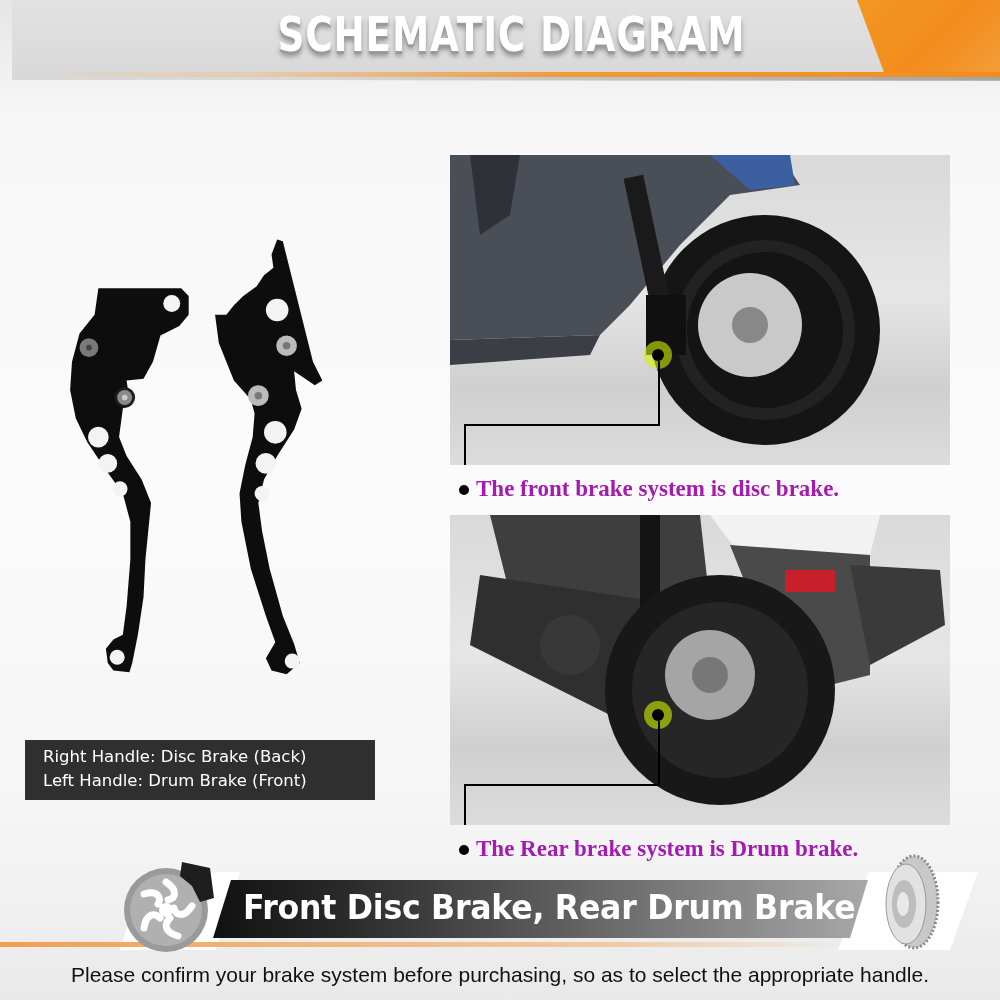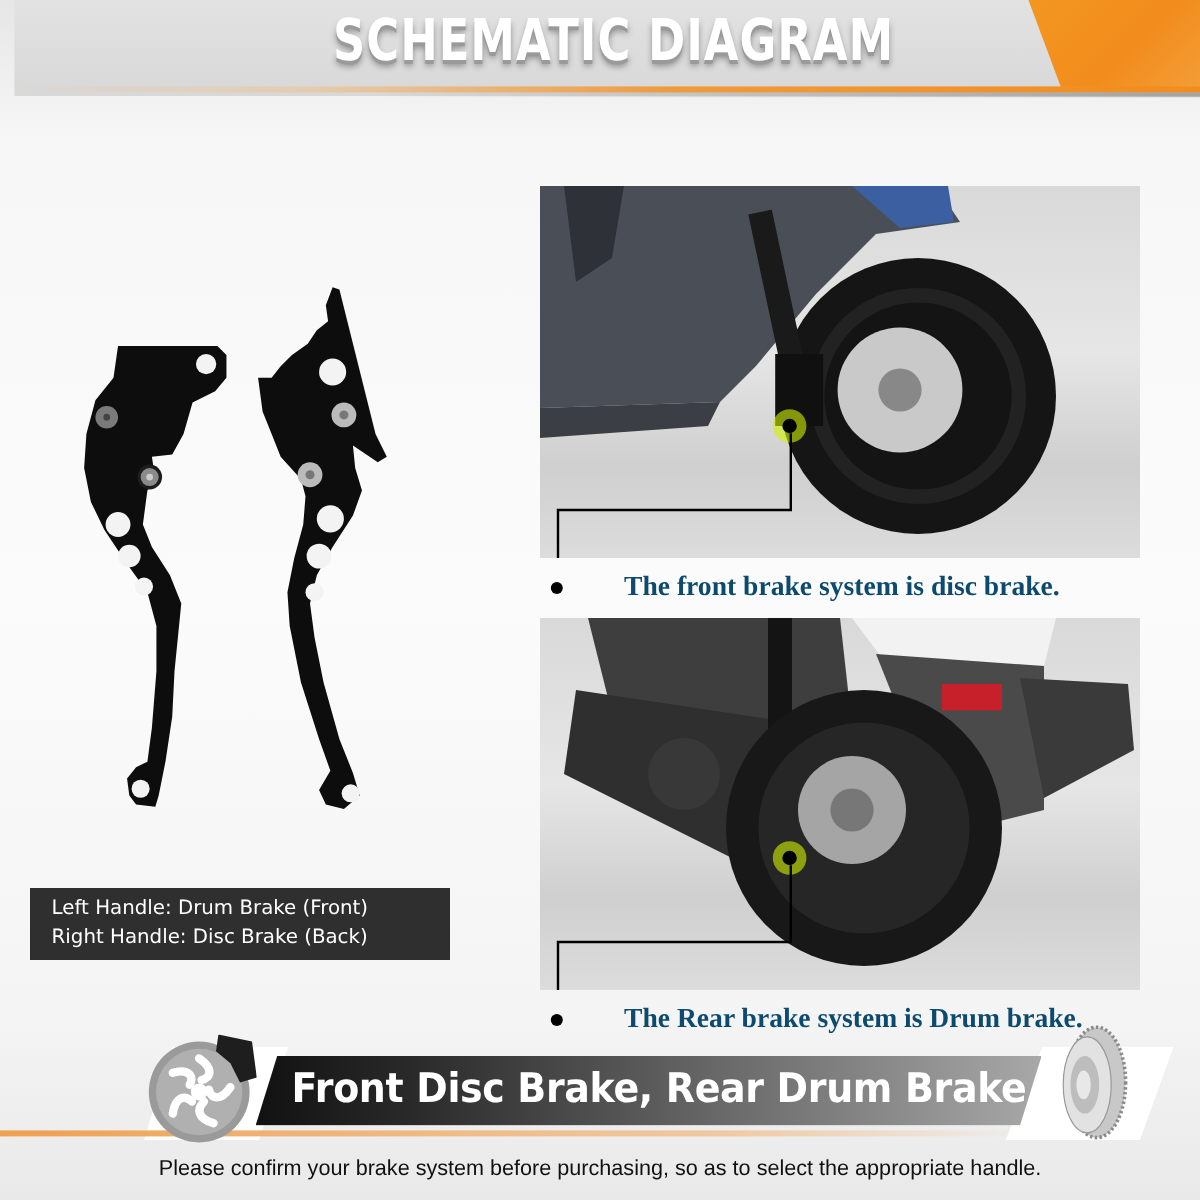--- a/index.html
+++ b/index.html
@@ -54,21 +54,21 @@
   .photo {
     position: absolute; left: 450px; width: 500px; height: 310px; overflow: hidden;
     background: linear-gradient(180deg, #d9d9d9 0%, #e6e6e6 45%, #cfcfcf 75%, #dcdcdc 100%);
   }
   .photo-front { top: 155px; }
   .photo-rear { top: 515px; }
   .photo svg { width: 100%; height: 100%; display: block; }
 
   .caption {
     position: absolute; left: 476px; font-family: "Liberation Serif", serif; font-weight: bold;
-    font-size: 23px; color: #0c4a6e; margin-left: 44px;
+    font-size: 23px; color: #a21caf;
   }
   .caption-front { top: 476px; }
   .caption-rear { top: 836px; }
   .bullet { position: absolute; width: 10px; height: 10px; background: #000; border-radius: 50%; }
 
   
   .banner-area { position: absolute; left: 0; top: 860px; width: 1000px; height: 100px; font-weight: bold; }
   .banner-white-left {
     position: absolute; left: 120px; top: 12px; width: 120px; height: 78px; background: #fff;
     clip-path: polygon(20% 0, 100% 0, 80% 100%, 0 100%);
@@ -90,21 +90,21 @@
   }
   .banner-line {
     position: absolute; left: 0; top: 82px; width: 1000px; height: 5px;
     background: linear-gradient(90deg, #f0a050 0%, #efb070 20%, #f0c8a0 60%, rgba(240,210,180,0) 85%);
   }
   .disc-icon { position: absolute; left: 122px; top: 862px; width: 92px; height: 92px; }
   .drum-icon { position: absolute; left: 880px; top: 852px; width: 60px; height: 100px; }
 
   .footer-note {
     position: absolute; left: 0; top: 963px; width: 1000px; text-align: center;
-    font-family: "Liberation Sans", sans-serif; font-size: 18px; color: #111;
+    font-family: "Liberation Sans", sans-serif; font-size: 21px; color: #111;
   }
 </style>
 </head>
 <body>
 
 <div class="header">
   <div class="header-bg"></div>
   <div class="header-orange"></div>
   <div class="header-orange-line"></div>
   <div class="header-shadow"></div>
@@ -137,22 +137,22 @@
       <circle cx="268" cy="468" r="8" fill="#f3f3f3"></circle>
       <circle cx="262" cy="133" r="11" fill="#bbb"></circle>
       <circle cx="262" cy="133" r="4" fill="#777"></circle>
       <circle cx="232" cy="186" r="11" fill="#bbb"></circle>
       <circle cx="232" cy="186" r="4" fill="#777"></circle>
     </g>
   </svg>
 </div>
 
 <div class="info-box">
+  <div>Right Handle: Disc Brake (Back)</div>
   <div>Left Handle: Drum Brake (Front)</div>
-  <div>Right Handle: Disc Brake (Back)</div>
 </div>
 
 <div class="photo photo-front">
   <svg viewBox="0 0 500 310" xmlns="http://www.w3.org/2000/svg">
     <path d="M0 0 L330 0 L350 30 L280 40 L230 90 L180 150 L150 180 L0 185 Z" fill="#4a4f57"></path>
     <path d="M20 0 L70 0 L60 60 L30 80 Z" fill="#2e3238"></path>
     <path d="M260 0 L340 0 L345 30 L300 35 Z" fill="#3b5fa0"></path>
     <path d="M0 185 L150 180 L140 200 L0 210 Z" fill="#3b3f45"></path>
     <circle cx="315" cy="175" r="115" fill="#151515"></circle>
     <circle cx="315" cy="175" r="90" fill="#222"></circle>

